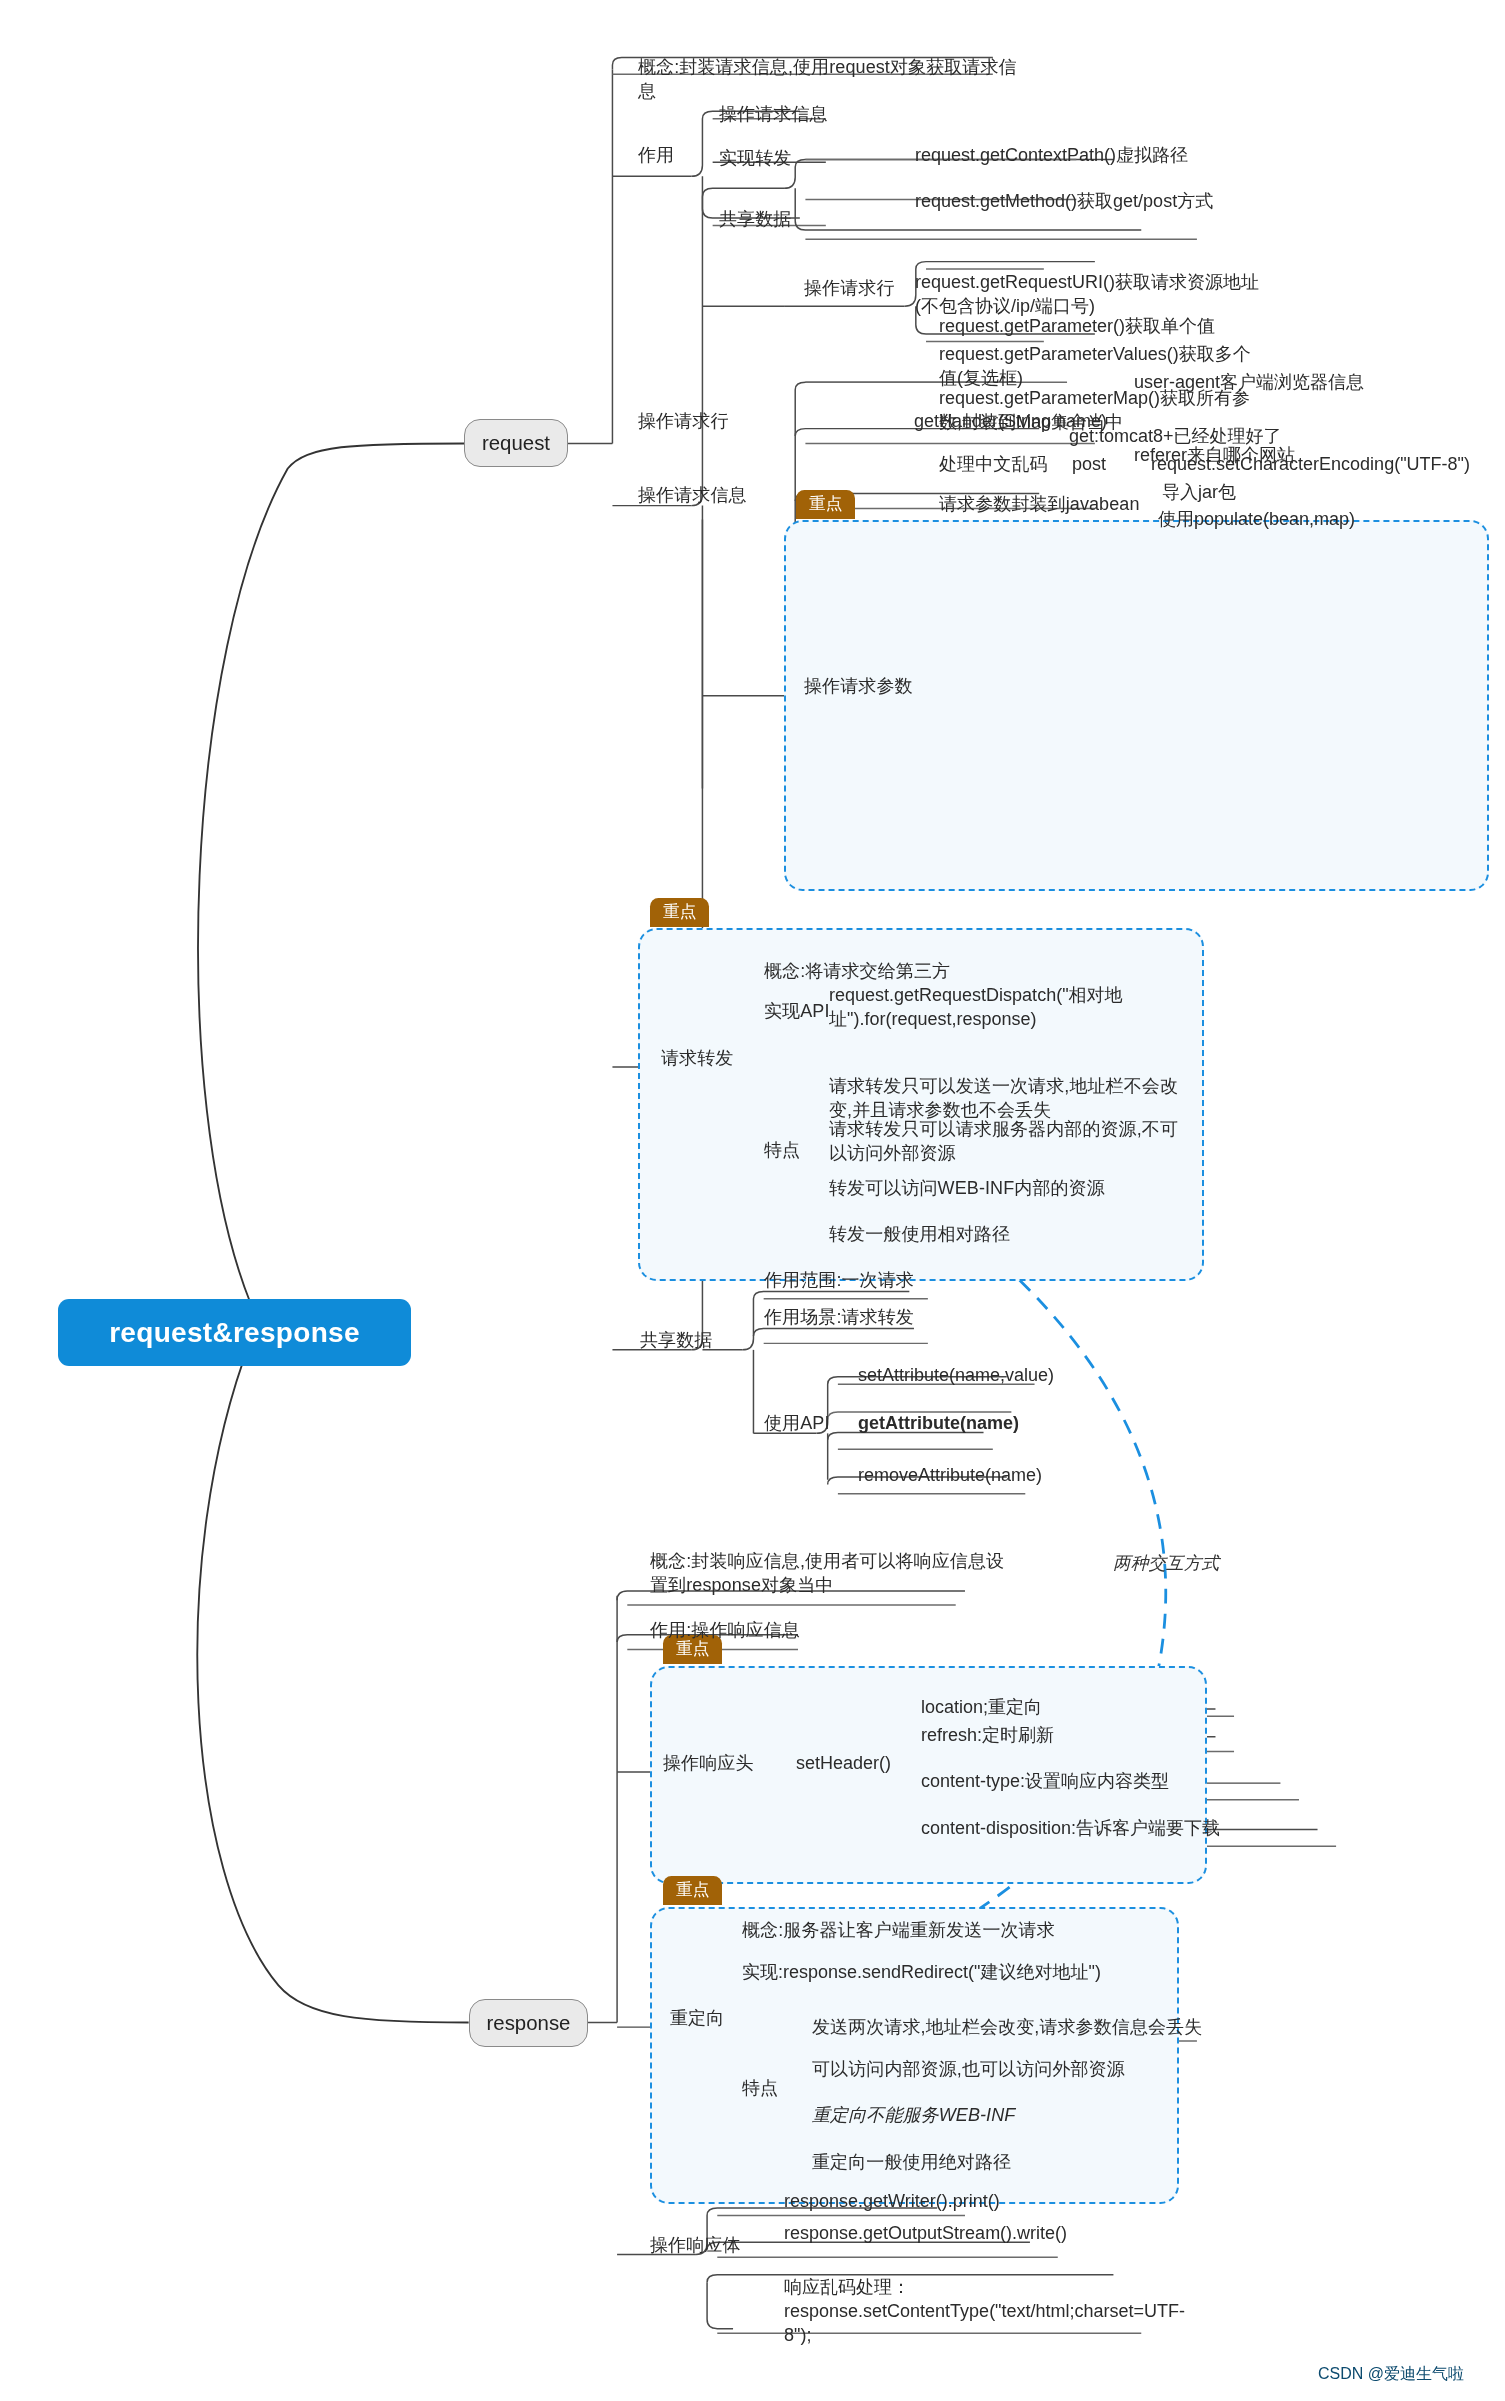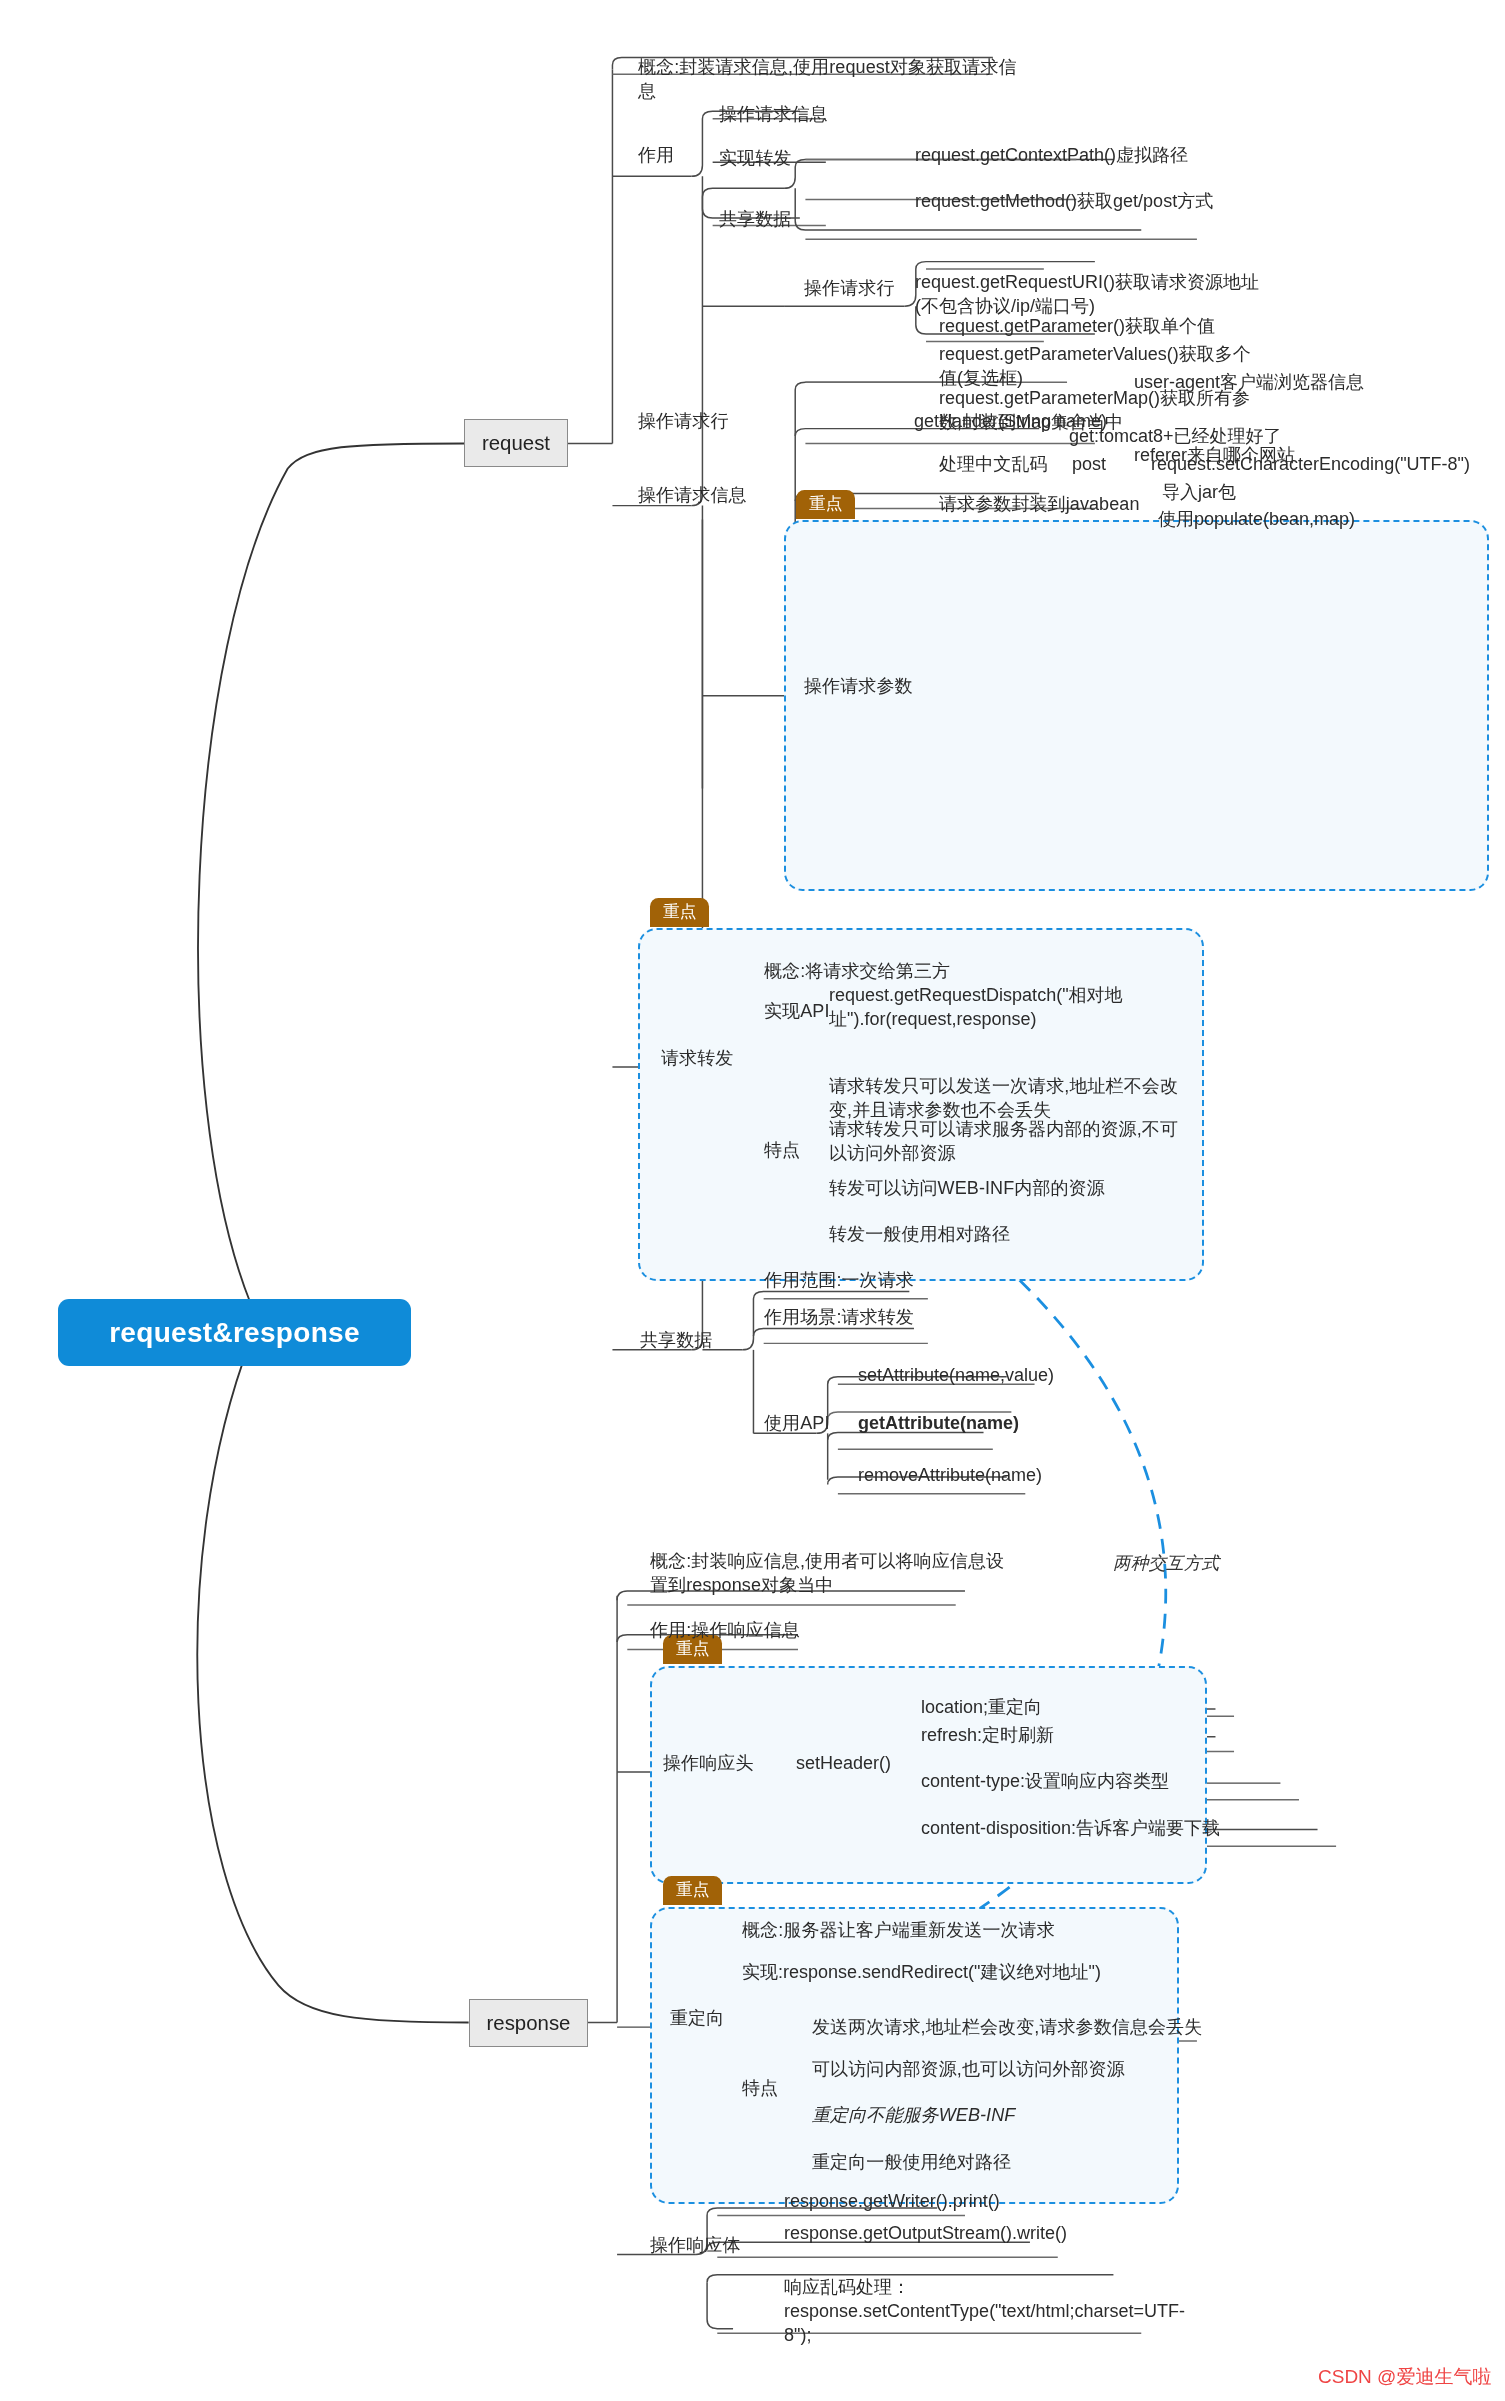--- a/index.html
+++ b/index.html
@@ -35,21 +35,21 @@
     border-radius: 11px;
     display: flex; align-items: center; justify-content: center;
     letter-spacing: 0.3px;
   }
 
   
   .pill {
     position: absolute;
     background: #eaeaea;
     border: 1.3px solid #8a8a8a;
-    border-radius: 0;
+    border-radius: 16px;
     color: #222;
     font-size: 20.4px;
     display: flex; align-items: center; justify-content: center;
   }
 
   
   .zone {
     position: absolute;
     border: 2.4px dashed #1b8fe0;
     border-radius: 18.6px;
@@ -60,22 +60,22 @@
     background: #a16207;
     color: #fff;
     font-size: 16.7px;
     padding: 4.6px 13px 5.6px 13px;
     border-radius: 8.4px 8.4px 0 0;
     line-height: 1.1;
   }
 
   .watermark {
     position: absolute;
-    font-size: 19px;
-    color: #ef4444;
+    font-size: 16px;
+    color: #0c4a6e;
   }
   .italic-note { font-style: italic; font-size: 17.6px; color: #333; }
 </style>
 </head>
 <body>
 
 <div id="canvas">
 
   <svg id="wires" viewBox="0 0 1623 2588">
     <g fill="none" stroke="#4a4a4a" stroke-width="1.6">

